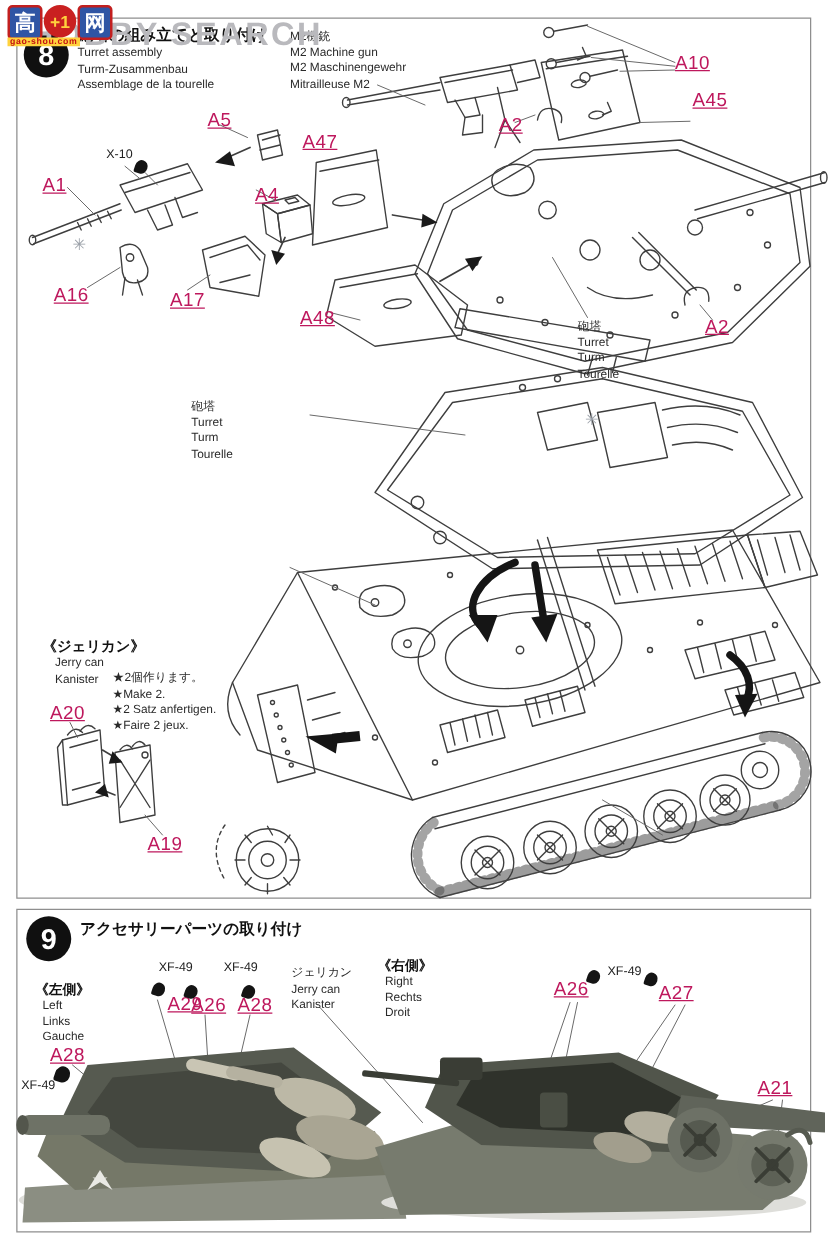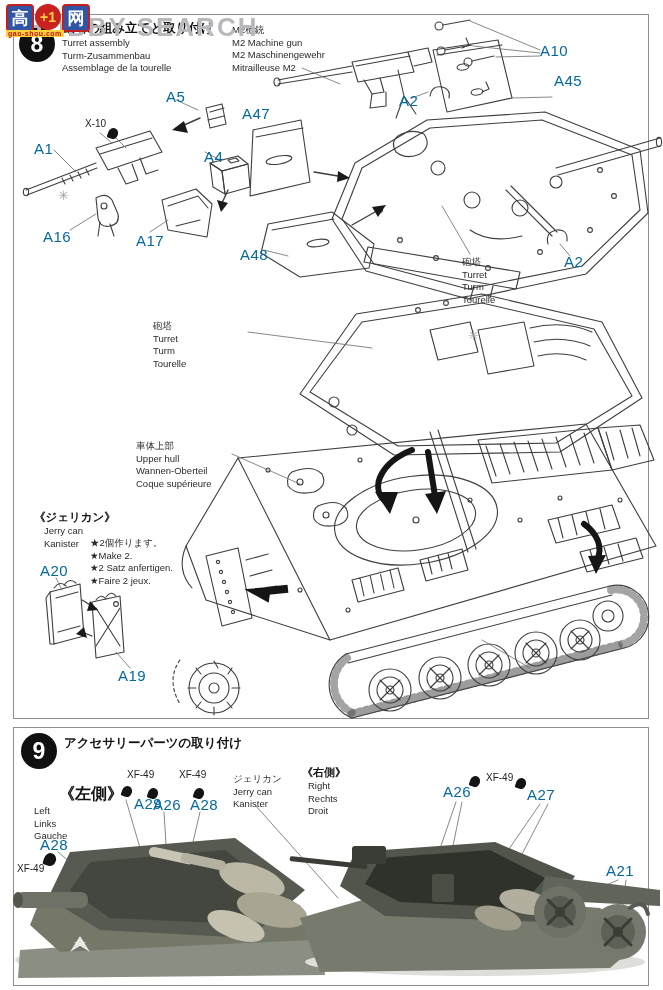--- a/index.html
+++ b/index.html
@@ -1,21 +1,21 @@
 <!DOCTYPE html>
 <html><head>
 <meta charset="utf-8">
 <style>
   html,body{margin:0;padding:0;background:#fff;}
   .page{position:relative;width:663px;height:990px;background:#ffffff;
         font-family:"Liberation Sans", sans-serif;color:#1c1c1c;overflow:hidden;}
   .sec{position:absolute;border:1px solid #8e8e8e;}
   svg.art{position:absolute;left:0;top:0;pointer-events:none;}
   .lbl{position:absolute;white-space:nowrap;}
-  .part{font-size:15px;font-weight:500;letter-spacing:.4px;color:#0369a1;}
+  .part{font-size:15px;font-weight:500;letter-spacing:.4px;color:#be185d;text-decoration:underline;}
   .s{font-size:9.5px;line-height:12.5px;color:#2a2a2a;}
   .s span{display:block;}
   .jph{font-size:12.5px;font-weight:bold;color:#111;}
   .paint{font-size:10px;color:#222;}
   .stepnum{position:absolute;width:36px;height:36px;border-radius:50%;background:#101010;
            color:#fff;font-size:23px;font-weight:bold;display:flex;align-items:center;
            justify-content:center;z-index:4;}
   .dot{position:absolute;width:10px;height:11px;background:#141414;
        border-radius:60% 55% 55% 15%;transform:rotate(18deg);z-index:3;}
   .cutmark{position:absolute;font-size:13px;color:#9aa0a8;z-index:2;}
@@ -432,26 +432,20 @@
   </div>
 
   <div class="lbl s" style="left:153px;top:320px;">
     <span>砲塔</span>
     <span>Turret</span>
     <span>Turm</span>
     <span>Tourelle</span>
   </div>
   <div class="cutmark" style="left:468px;top:328px;">✳</div>
 
-  <div class="lbl s" style="left:136px;top:440px;">
-    <span>車体上部</span>
-    <span>Upper hull</span>
-    <span>Wannen-Oberteil</span>
-    <span>Coque supérieure</span>
-  </div>
 
   <div class="lbl" style="left:34px;top:510px;">
     <div class="jph" style="font-size:11.5px;">《ジェリカン》</div>
     <div class="s" style="padding-left:10px;">
       <span>Jerry can</span>
       <span>Kanister</span>
     </div>
   </div>
   <div class="lbl s" style="left:90px;top:537px;">
     <span>★2個作ります。</span>
@@ -463,21 +457,21 @@
   <div class="lbl part" style="left:118px;top:667px;">A19</div>
 
 
   <div class="stepnum" style="left:21px;top:733px;">9</div>
 
   <div class="lbl" style="left:64px;top:735px;">
     <div class="jph">アクセサリーパーツの取り付け</div>
   </div>
 
   <div class="lbl" style="left:28px;top:784px;">
-    <div class="jph" style="font-size:16px;margin-left:31px;">《左側》</div>
+    <div class="jph" style="font-size:11px;">《左側》</div>
     <div class="s" style="padding-left:6px;">
       <span>Left</span>
       <span>Links</span>
       <span>Gauche</span>
     </div>
   </div>
 
   <div class="lbl paint" style="left:127px;top:769px;">XF-49</div>
   <div class="lbl paint" style="left:179px;top:769px;">XF-49</div>
   <div class="dot" style="left:122px;top:786px;"></div>

